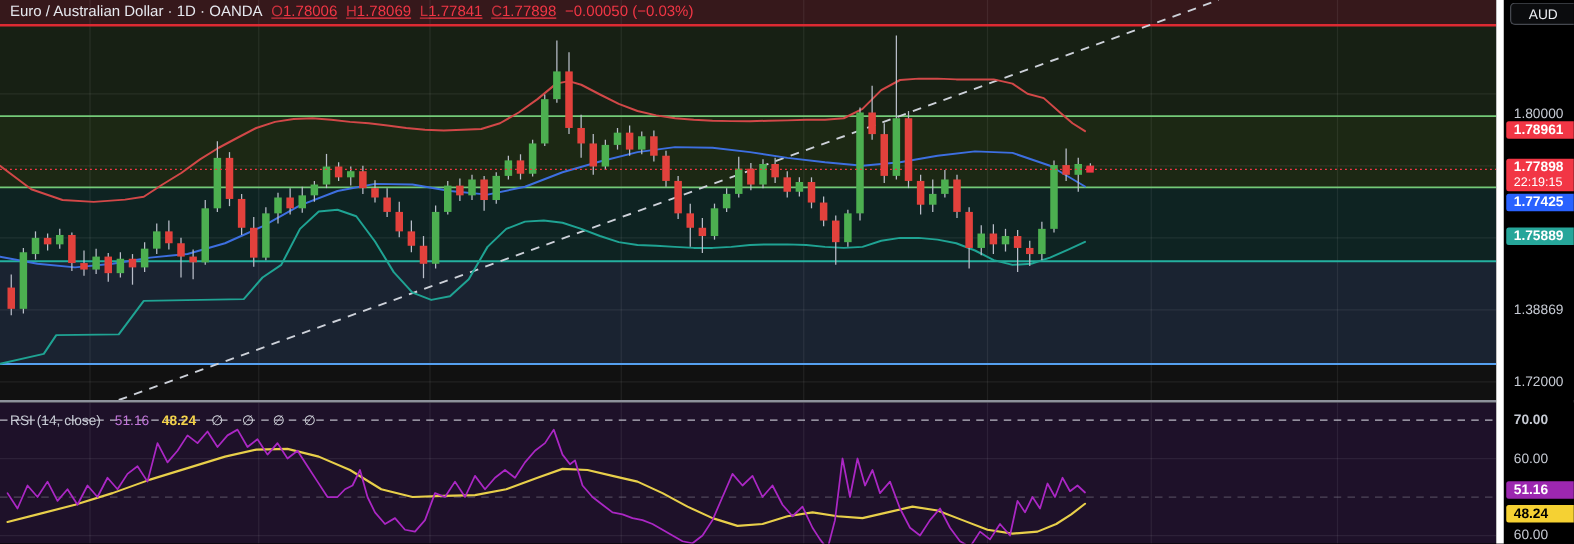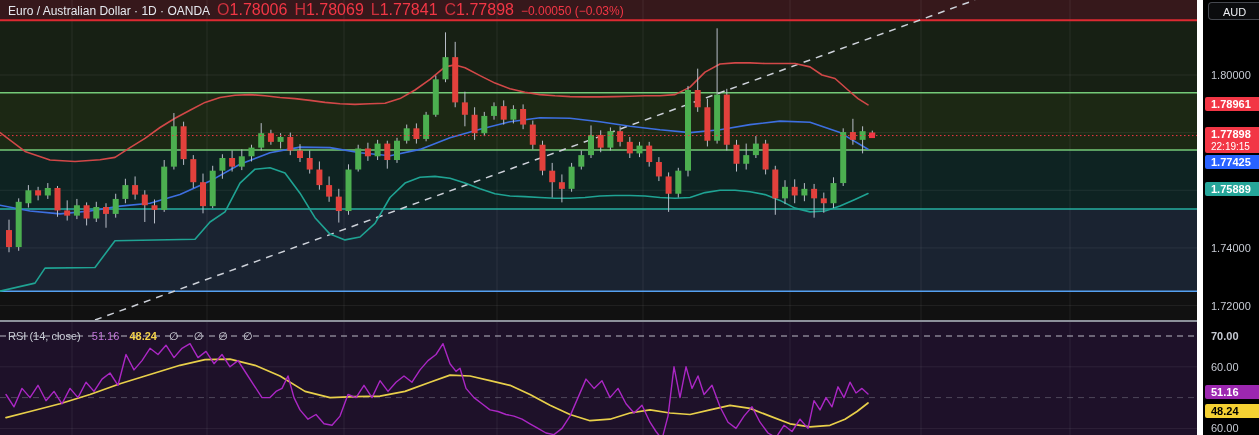--- a/index.html
+++ b/index.html
@@ -1,21 +1,21 @@
 <!DOCTYPE html>
 <html><head>
 <meta charset="utf-8">
 <style>
   html,body{margin:0;padding:0;background:#000;}
   body{width:1259px;height:435px;overflow:hidden;font-family:"Liberation Sans",sans-serif;}
   .app{position:relative;width:1259px;height:435px;background:#060606;}
   #chart-svg{position:absolute;left:0;top:0;}
   .legend{position:absolute;left:8px;top:2px;z-index:5;white-space:nowrap;}
   .legend-row1{font-size:12px;color:#e6e9ef;height:15px;line-height:15px;}
-  .legend-row1 .ohlc-item{color:#f23645;margin-left:7px;font-size:16px;}
+  .legend-row1 .ohlc-item{color:#f23645;margin-left:7px;font-size:12px;text-decoration:underline;}
   .legend-row1 .ohlc-item .k{opacity:.8;}
   .legend-row1 .chg{color:#f23645;margin-left:7px;}
   .legend-row2{font-size:11px;color:#c9cdd6;margin-top:3px;height:13px;line-height:13px;}
   .legend-row2 .v{margin-left:8px;}
   .v-blue{color:#5b8df0;} .v-red{color:#ef4455;} .v-teal{color:#2bbbaa;}
   .rsi-legend{position:absolute;left:8px;top:330px;z-index:5;font-size:11px;color:#c9cdd6;white-space:nowrap;}
   .rsi-legend .rv{color:#c176d8;margin-left:8px;}
   .rsi-legend .mv{color:#f2d24b;margin-left:7px;font-weight:bold;}
   .rsi-legend .empties{color:#d4d7de;margin-left:9px;letter-spacing:6px;}
   .axis{position:absolute;left:1197px;top:0;width:62px;height:435px;background:#000;border-left:6px solid #ffffff;z-index:4;}
@@ -269,22 +269,22 @@
   <div class="rsi-legend">
     <span>RSI (14, close)</span>
     <span class="rv">51.16</span>
     <span class="mv">48.24</span>
     <span class="empties">∅ ∅ ∅ ∅</span>
   </div>
 
   <div class="axis">
     <div class="aud-btn">AUD</div>
     <div id="axis-content">
-        <div class="plabel" style="top: 75px;">1.80000</div>
-        <div class="plabel" style="top: 247.92px;">1.74000</div>
+        <div class="plabel" style="top: 91px;">1.80000</div>
+        <div class="plabel" style="top: 247.92px;">1.38869</div>
         <div class="plabel" style="top: 305.56px;">1.72000</div>
         <div class="plabel" style="top: 336px; font-weight: bold;">70.00</div>
         <div class="plabel" style="top: 366.8px;">60.00</div>
         <div class="plabel" style="top: 428.4px;">60.00</div>
         <div class="pbadge" style="top: 97px; background: rgb(242, 54, 69); color: rgb(255, 255, 255);">1.78961</div>
         <div class="pbadge" style="top: 127px; background: rgb(242, 54, 69); color: rgb(255, 255, 255);">1.77898<span class="sub">22:19:15</span></div>
         <div class="pbadge" style="top: 155px; background: rgb(41, 98, 255); color: rgb(255, 255, 255);">1.77425</div>
         <div class="pbadge" style="top: 182px; background: rgb(38, 166, 154); color: rgb(255, 255, 255);">1.75889</div>
         <div class="pbadge" style="top: 385px; background: rgb(156, 39, 176); color: rgb(255, 255, 255);">51.16</div>
         <div class="pbadge" style="top: 404px; background: rgb(245, 209, 51); color: rgb(0, 0, 0);">48.24</div>

